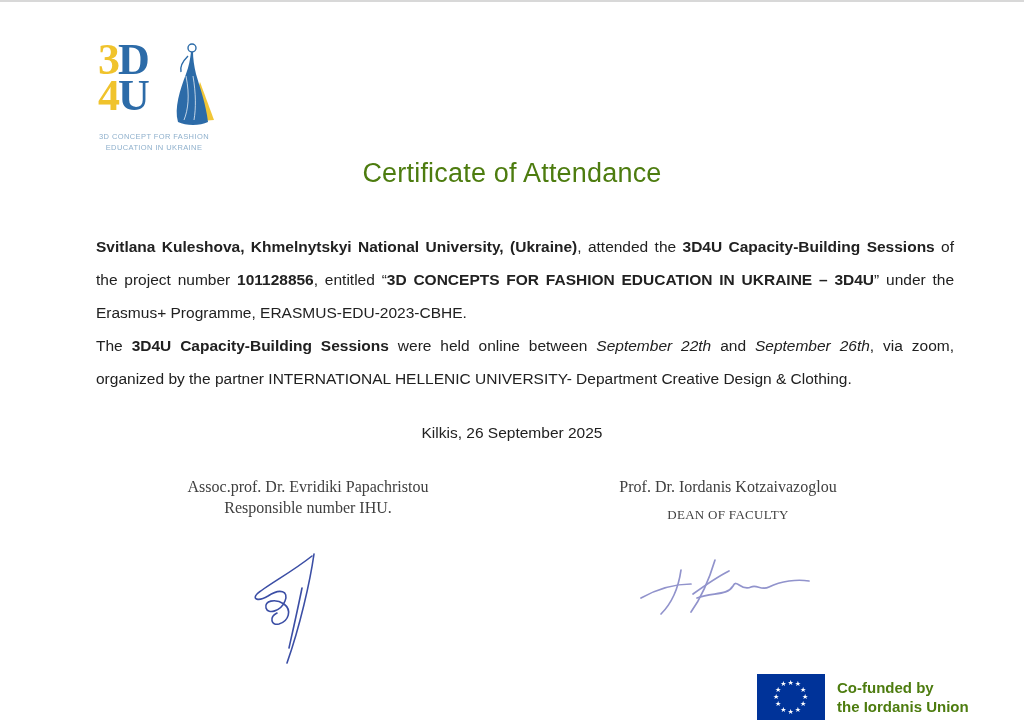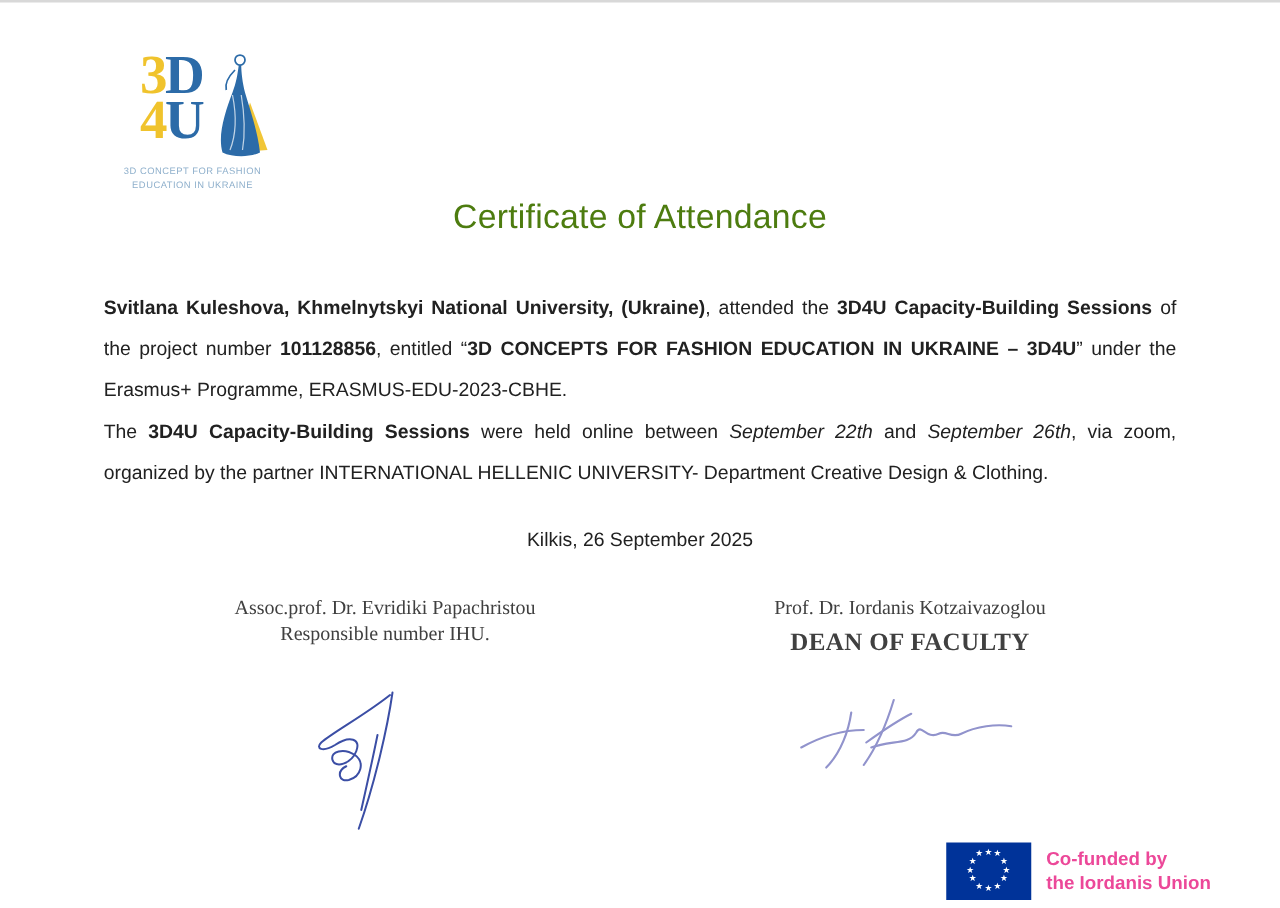--- a/index.html
+++ b/index.html
@@ -4,52 +4,52 @@
 <style>
   html,body{margin:0;padding:0;background:#fff;}
   .page{
     position:relative;width:1024px;height:726px;background:#ffffff;
     font-family:"Liberation Sans",sans-serif;overflow:hidden;
     border-top:2px solid #d8d8d8;box-sizing:border-box;
   }
   
   .logo{position:absolute;left:88px;top:40px;width:132px;}
   .logo-mark{position:relative;width:100%;height:84px;}
-  .logo-lines{position:absolute;left:24px;top:0;font-family:"Liberation Serif",serif;
+  .logo-lines{position:absolute;left:10px;top:0;font-family:"Liberation Serif",serif;
     font-weight:700;font-size:44px;line-height:0.82;letter-spacing:-2px;}
   .lg-y{color:#F0C32C;}
   .lg-b{color:#2C6BA8;}
   .figure-svg{position:absolute;right:2px;top:0;}
   .logo-tagline{margin-top:6px;text-align:center;font-size:7.5px;font-weight:400;
     color:#8FB0CC;letter-spacing:.4px;line-height:1.45;}
   
   .title{position:absolute;left:0;top:156px;width:100%;text-align:center;
     font-size:27px;color:#4d7c0f;letter-spacing:.2px;}
   
-  .body-text{position:absolute;left:83px;top:228px;width:858px;
+  .body-text{position:absolute;left:96px;top:228px;width:858px;
     font-size:15.5px;line-height:33px;color:#212121;text-align:justify;}
   .body-text p{margin:0;}
   .b{font-weight:700;}
   .i{font-style:italic;}
   .date-line{position:absolute;left:0;top:422px;width:100%;text-align:center;
     font-size:15.5px;color:#212121;}
   
   .sig-block{position:absolute;top:474px;text-align:center;
     font-family:"Liberation Serif",serif;font-size:16px;color:#404040;line-height:21px;}
   .sig-left{left:158px;width:300px;}
   .sig-right{left:578px;width:300px;}
-  .sig-role-bold{font-weight:700;font-size:20px;margin-top:7px;letter-spacing:.3px;}
+  .sig-role-bold{font-weight:400;font-size:13px;margin-top:7px;letter-spacing:.3px;}
   .sig-svg{position:absolute;}
   .sig-svg.left{left:240px;top:548px;}
   .sig-svg.right{left:635px;top:548px;}
   
   .eu-block{position:absolute;left:757px;top:672px;display:flex;align-items:center;}
   .eu-flag{position:relative;width:68px;height:46px;background:#003399;flex:0 0 auto;}
   .eu-flag .stars span{position:absolute;color:#ffffff;font-size:7px;line-height:1;}
-  .eu-text{margin-left:12px;font-size:15px;font-weight:700;color:#ec4899;line-height:19px;white-space:nowrap;}
+  .eu-text{margin-left:12px;font-size:15px;font-weight:700;color:#4d7c0f;line-height:19px;white-space:nowrap;}
 </style>
 </head>
 <body>
 
 <div class="page">
 
   <div class="logo">
     <div class="logo-mark">
       <div class="logo-lines">
         <div><span class="lg-y">3</span><span class="lg-b">D</span></div>

